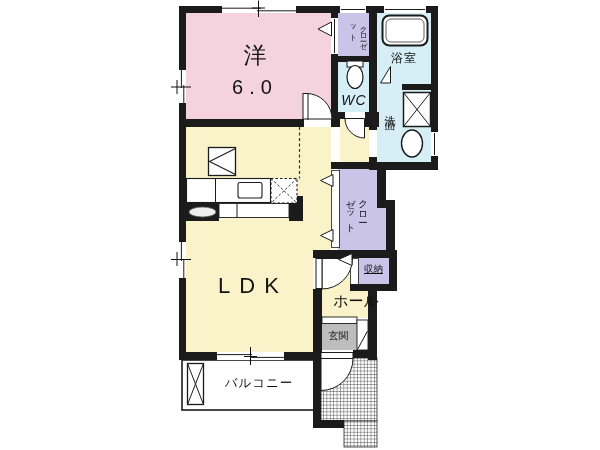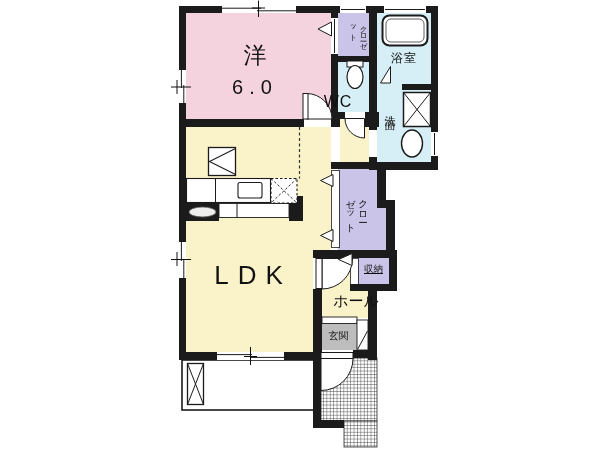--- a/index.html
+++ b/index.html
@@ -169,22 +169,23 @@
   <g stroke="#111" stroke-width="1" fill="none">
     <path d="M258.5,0.5 V17 M252,8 H265"></path>
     <path d="M171,87 H191 M177,80 V94"></path>
     <path d="M171,259.5 H191 M177,252 V266"></path>
     <path d="M250.5,347 V365 M244,356.5 H257"></path>
   </g>
 </svg>
 
   <div class="label" style="left:195px;top:43px;width:120px;font-size:23px;">洋</div>
   <div class="label" style="left:195px;top:76px;width:120px;font-size:20px;letter-spacing:6px;">6.0</div>
-  <div class="label" style="left:185px;top:261px;width:136px;font-size:26px;letter-spacing:9px;">LDK</div>
+  <div class="label" style="left:185px;top:274px;width:136px;font-size:22px;letter-spacing:9px;">LDK</div>
   <div class="label v" style="left:341px;top:20px;width:27px;height:26px;font-size:7.5px;line-height:1.35;">クローゼット</div>
-  <div class="label" style="left:322px;top:93px;width:32px;font-size:16px;letter-spacing:1px;">WC</div>
+  <div class="label" style="left:338px;top:93px;width:32px;font-size:14px;letter-spacing:1px;font-style:italic;">WC</div>
   <div class="label" style="left:377px;top:52px;width:54px;font-size:12px;letter-spacing:1px;">浴室</div>
   <div class="label v" style="left:379px;top:106px;width:18px;height:44px;font-size:11px;letter-spacing:5px;">洗面</div>
   <div class="label v" style="left:341px;top:193px;width:28px;height:36px;font-size:9.5px;letter-spacing:1px;">クローゼット</div>
   <div class="label" style="left:357px;top:264px;width:33px;font-size:9.5px;text-decoration:underline;">収納</div>
   <div class="label" style="left:332px;top:293px;width:48px;font-size:15px;">ホール</div>
   <div class="label" style="left:319px;top:330px;width:39px;font-size:10px;">玄関</div>
+  <div class="label" style="left:209px;top:377px;width:100px;font-size:12.5px;letter-spacing:1px;">バルコニー</div>
 </div>
 
 </body></html>

